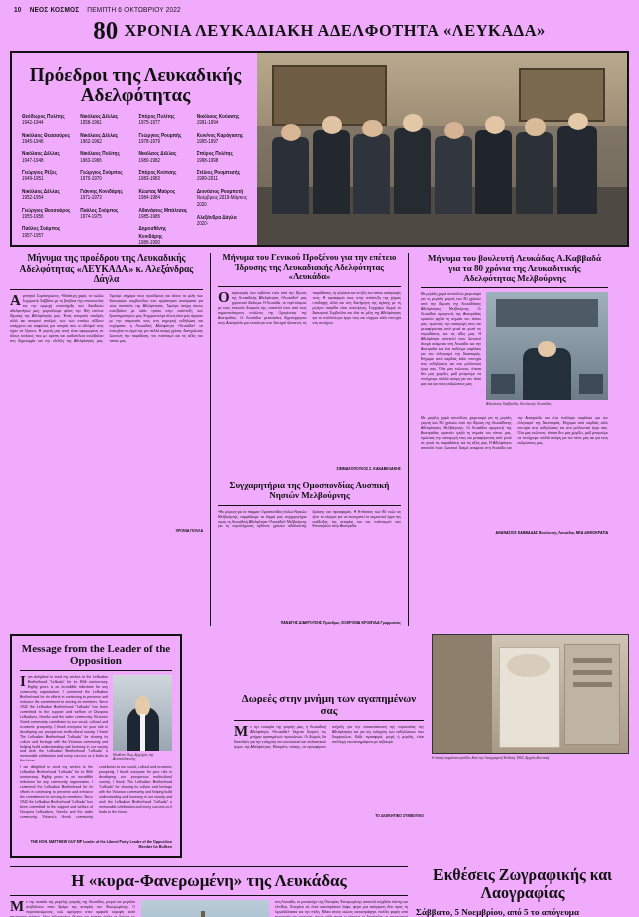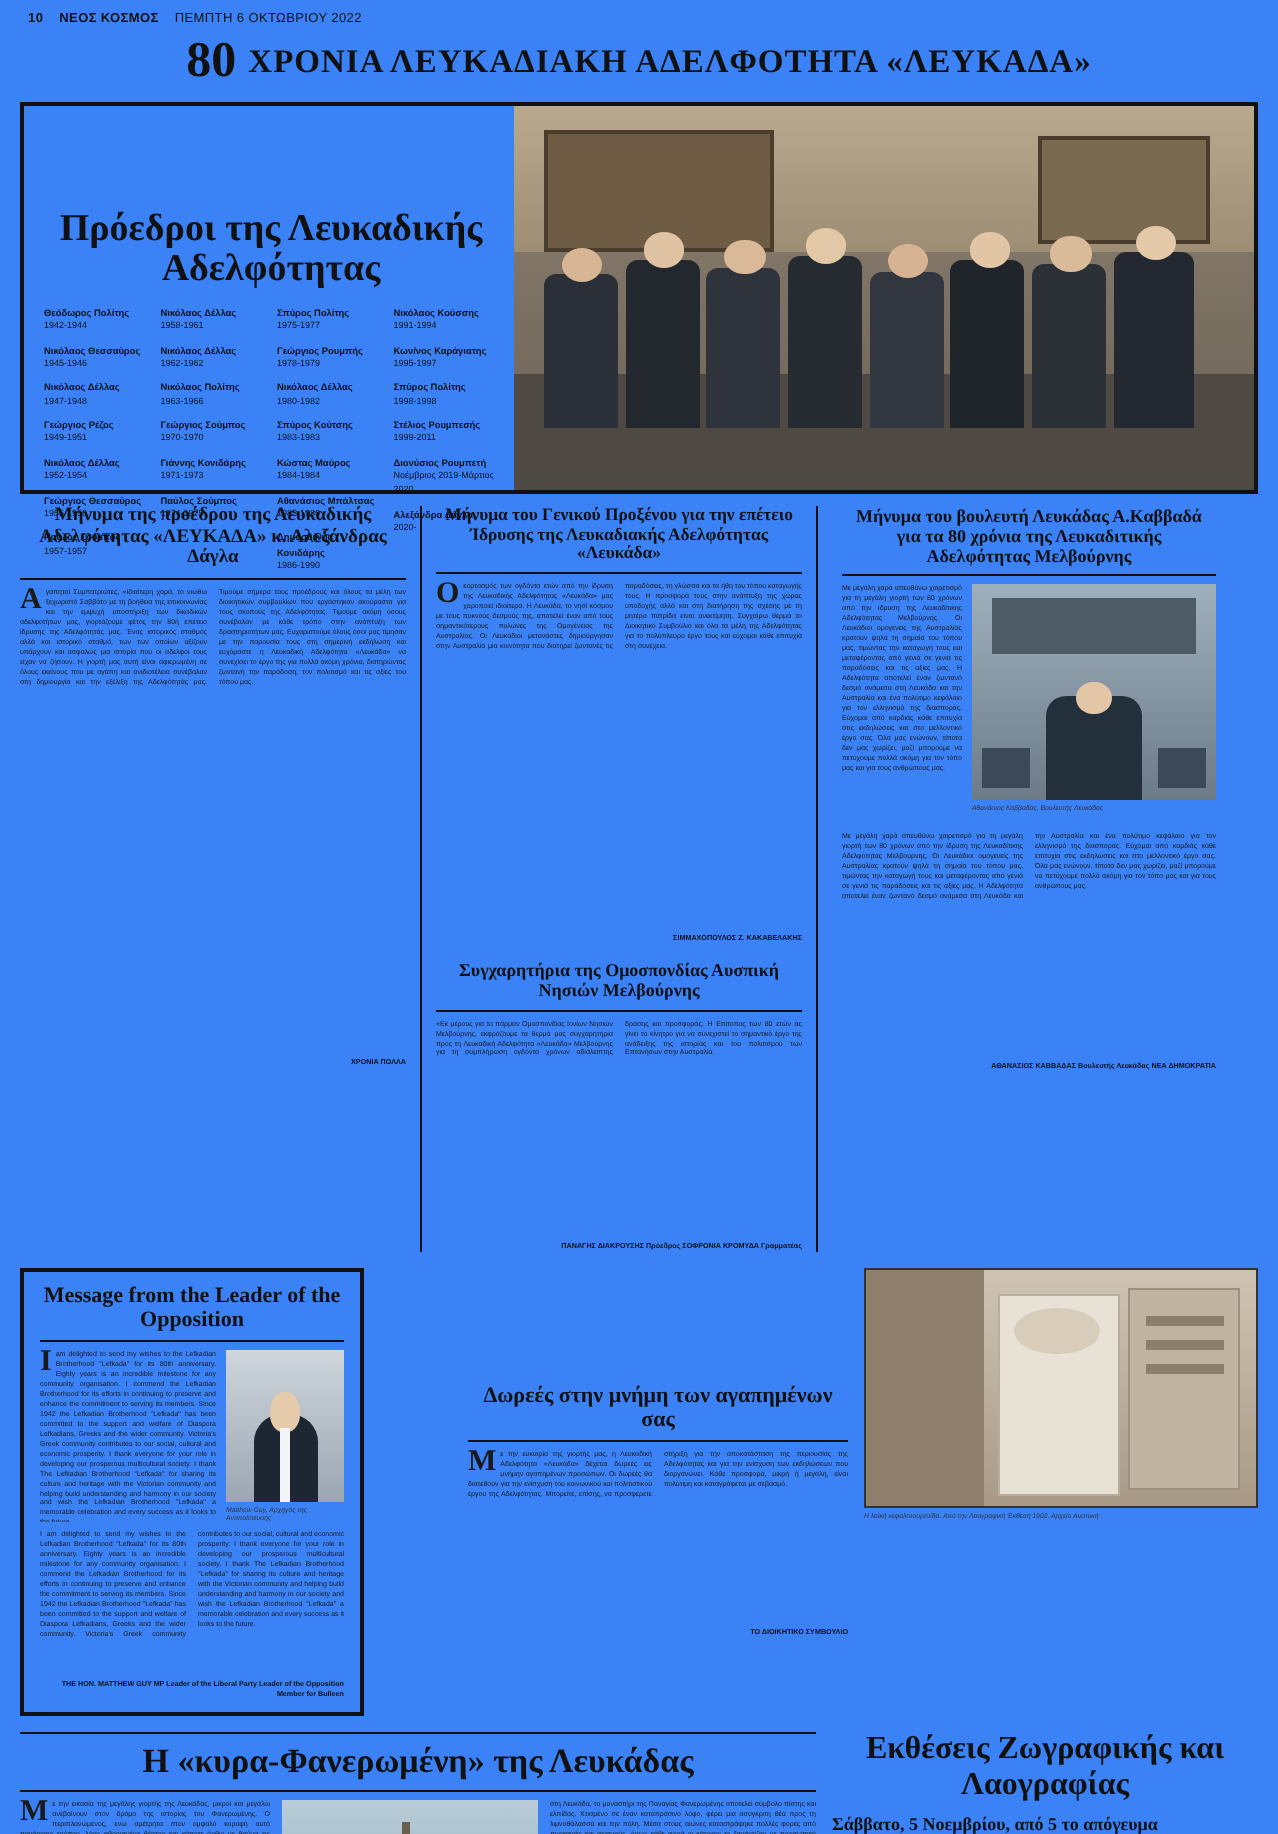--- a/index.html
+++ b/index.html
@@ -1,31 +1,31 @@
 <!DOCTYPE html>
 <html><head>
 <meta charset="utf-8">
 <style>
   html,body{margin:0;padding:0;background:#ffffff;}
   body{width:639px;height:917px;font-family:"Liberation Serif",serif;color:#111;overflow:hidden;}
-  .page{position:relative;width:639px;height:917px;background:#3b82f6;padding:0;box-sizing:border-box;}
+  .page{position:relative;width:639px;height:917px;background:#f0abfc;padding:0;box-sizing:border-box;}
 
   
   .masthead{display:flex;align-items:center;gap:8px;padding:6px 14px 2px 14px;font-family:"Liberation Sans",sans-serif;font-size:6.5px;letter-spacing:.2px;}
   .masthead .pg{font-weight:bold;}
   .masthead .ttl{font-weight:bold;}
   .masthead .date{font-weight:normal;}
 
   .headline-bar{text-align:center;padding:2px 10px 6px 10px;}
   .headline-bar .big{font-family:"Liberation Serif",serif;font-weight:bold;font-size:25px;letter-spacing:0px;color:#111;display:inline-block;vertical-align:middle;}
   .headline-bar .rest{font-family:"Liberation Serif",serif;font-weight:bold;font-size:16.5px;letter-spacing:.5px;color:#111;display:inline-block;vertical-align:middle;margin-left:6px;}
 
   
   .topblock{display:flex;margin:0 10px;border:2px solid #111;box-sizing:border-box;height:196px;}
-  .pres-left{width:245px;box-sizing:border-box;padding:8px 8px 4px 10px;border-right:0;margin-top:40px;}
+  .pres-left{width:245px;box-sizing:border-box;padding:8px 8px 4px 10px;border-right:0;}
   .pres-title{font-family:"Liberation Serif",serif;font-weight:bold;font-size:19px;line-height:1.05;text-align:center;margin:4px 0 8px 0;}
   .pres-cols{display:flex;gap:6px;font-family:"Liberation Sans",sans-serif;font-size:4.6px;line-height:1.55;}
   .pres-col{flex:1;}
   .pres-item{margin-bottom:4.5px;}
   .pres-item .nm{font-weight:bold;display:block;font-size:4.7px;}
   .pres-item .yr{display:block;font-size:4.5px;}
 
   .pres-photo{flex:1;position:relative;overflow:hidden;background:#6d6256;}
 
   

